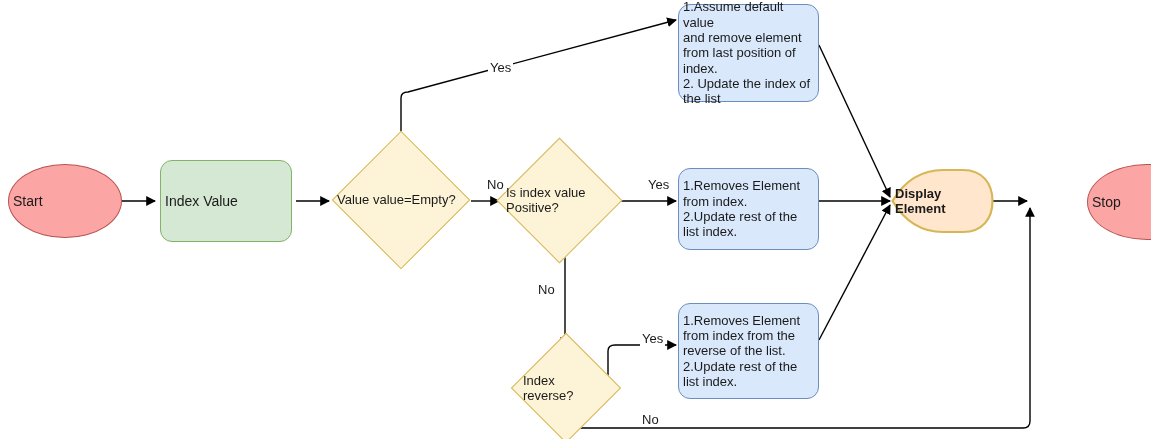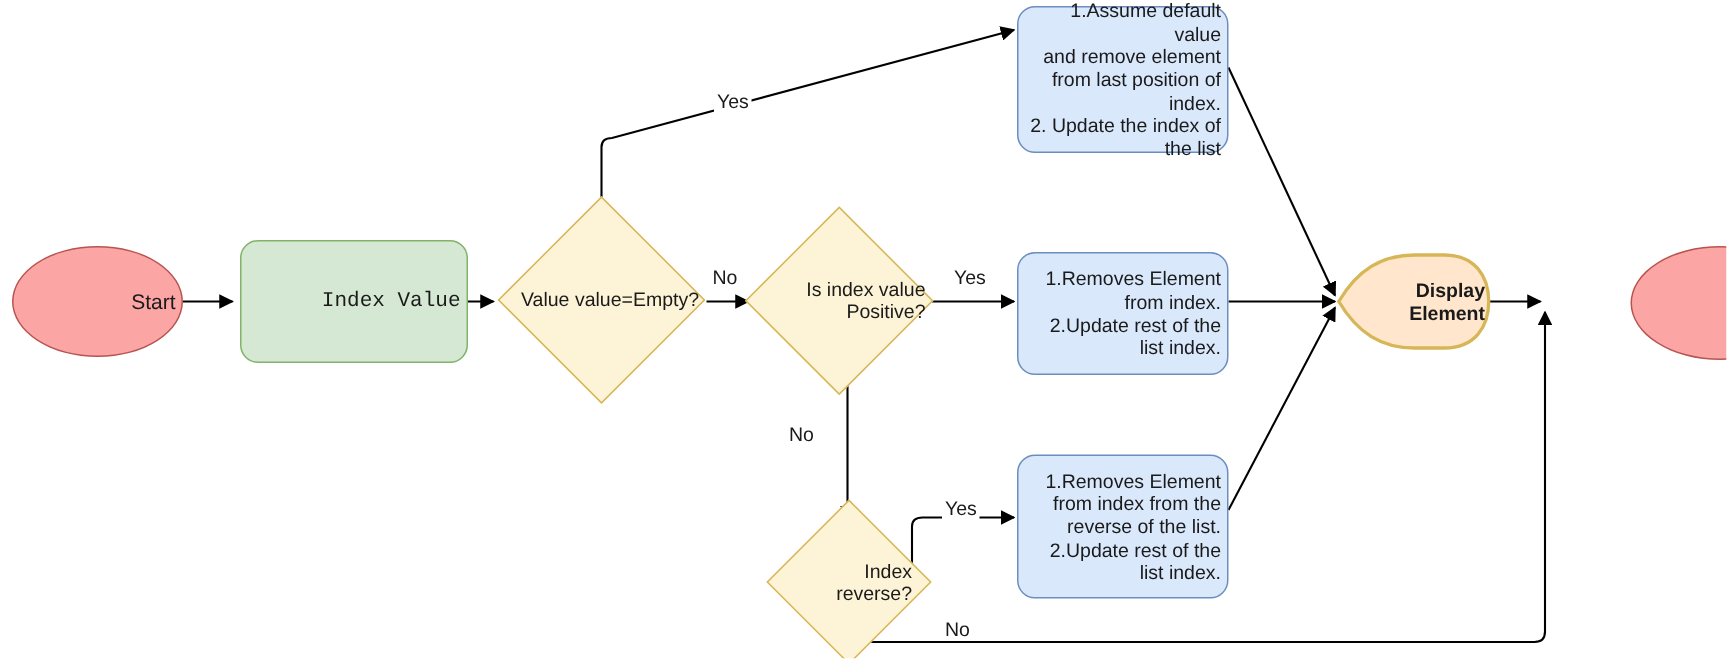--- a/index.html
+++ b/index.html
@@ -23,21 +23,21 @@
     top: 0;
     width: 1151px;
     height: 439px;
   }
   .node {
     position: absolute;
     box-sizing: border-box;
     display: flex;
     align-items: center;
     justify-content: center;
-    text-align: right;
+    text-align: left;
     color: #1a1a1a;
     line-height: 1.18;
   }
   .node span {
     display: block;
     width: 100%;
     padding: 0 4px;
     box-sizing: border-box;
     white-space: pre-line;
   }
@@ -94,20 +94,21 @@
     z-index: 2;
     font-weight: bold;
   }
   .edge-label {
     position: absolute;
     font-size: 13px;
     color: #1a1a1a;
     background: #ffffff;
     padding: 0 2px;
     white-space: nowrap;
+    margin-left: 12px;
   }
 </style>
 </head>
 <body>
 
 <div id="canvas">
 
   <svg id="edges" viewBox="0 0 1151 439" xmlns="http://www.w3.org/2000/svg">
     <defs>
       <marker id="arrow" viewBox="0 0 10 10" refX="9" refY="5" markerWidth="7" markerHeight="7" orient="auto-start-reverse">
@@ -137,21 +138,21 @@
 
     <path d="M 819 340 L 890 205" fill="none" stroke="#000000" stroke-width="1.4" marker-end="url(#arrow)"></path>
 
     <path d="M 993 201 L 1027 201" fill="none" stroke="#000000" stroke-width="1.4" marker-end="url(#arrow)"></path>
   </svg>
 
   <div class="node terminator" style="left:8px; top:164px; width:114px; height:74px;">
     <span>Start</span>
   </div>
 
-  <div class="node process-green" style="left:160px; top:160px; width:152px; height:82px;font-family:Liberation Mono, monospace;">
+  <div class="node process-green" style="left:160px; top:160px; width:132px; height:82px;">
     <span>Index Value</span>
   </div>
 
   <div class="node decision decision-yellow" style="left:333px; top:151px; width:137px; height:98px;">
     <div class="diamond-bg" style="left:19px; top:0px; width:98px; height:98px;"></div>
     <span>Value value=Empty?</span>
   </div>
 
   <div class="node decision decision-yellow" style="left:502px; top:155px; width:119px; height:90px;">
     <div class="diamond-bg" style="left:13px; top:1px; width:89px; height:89px;"></div>

